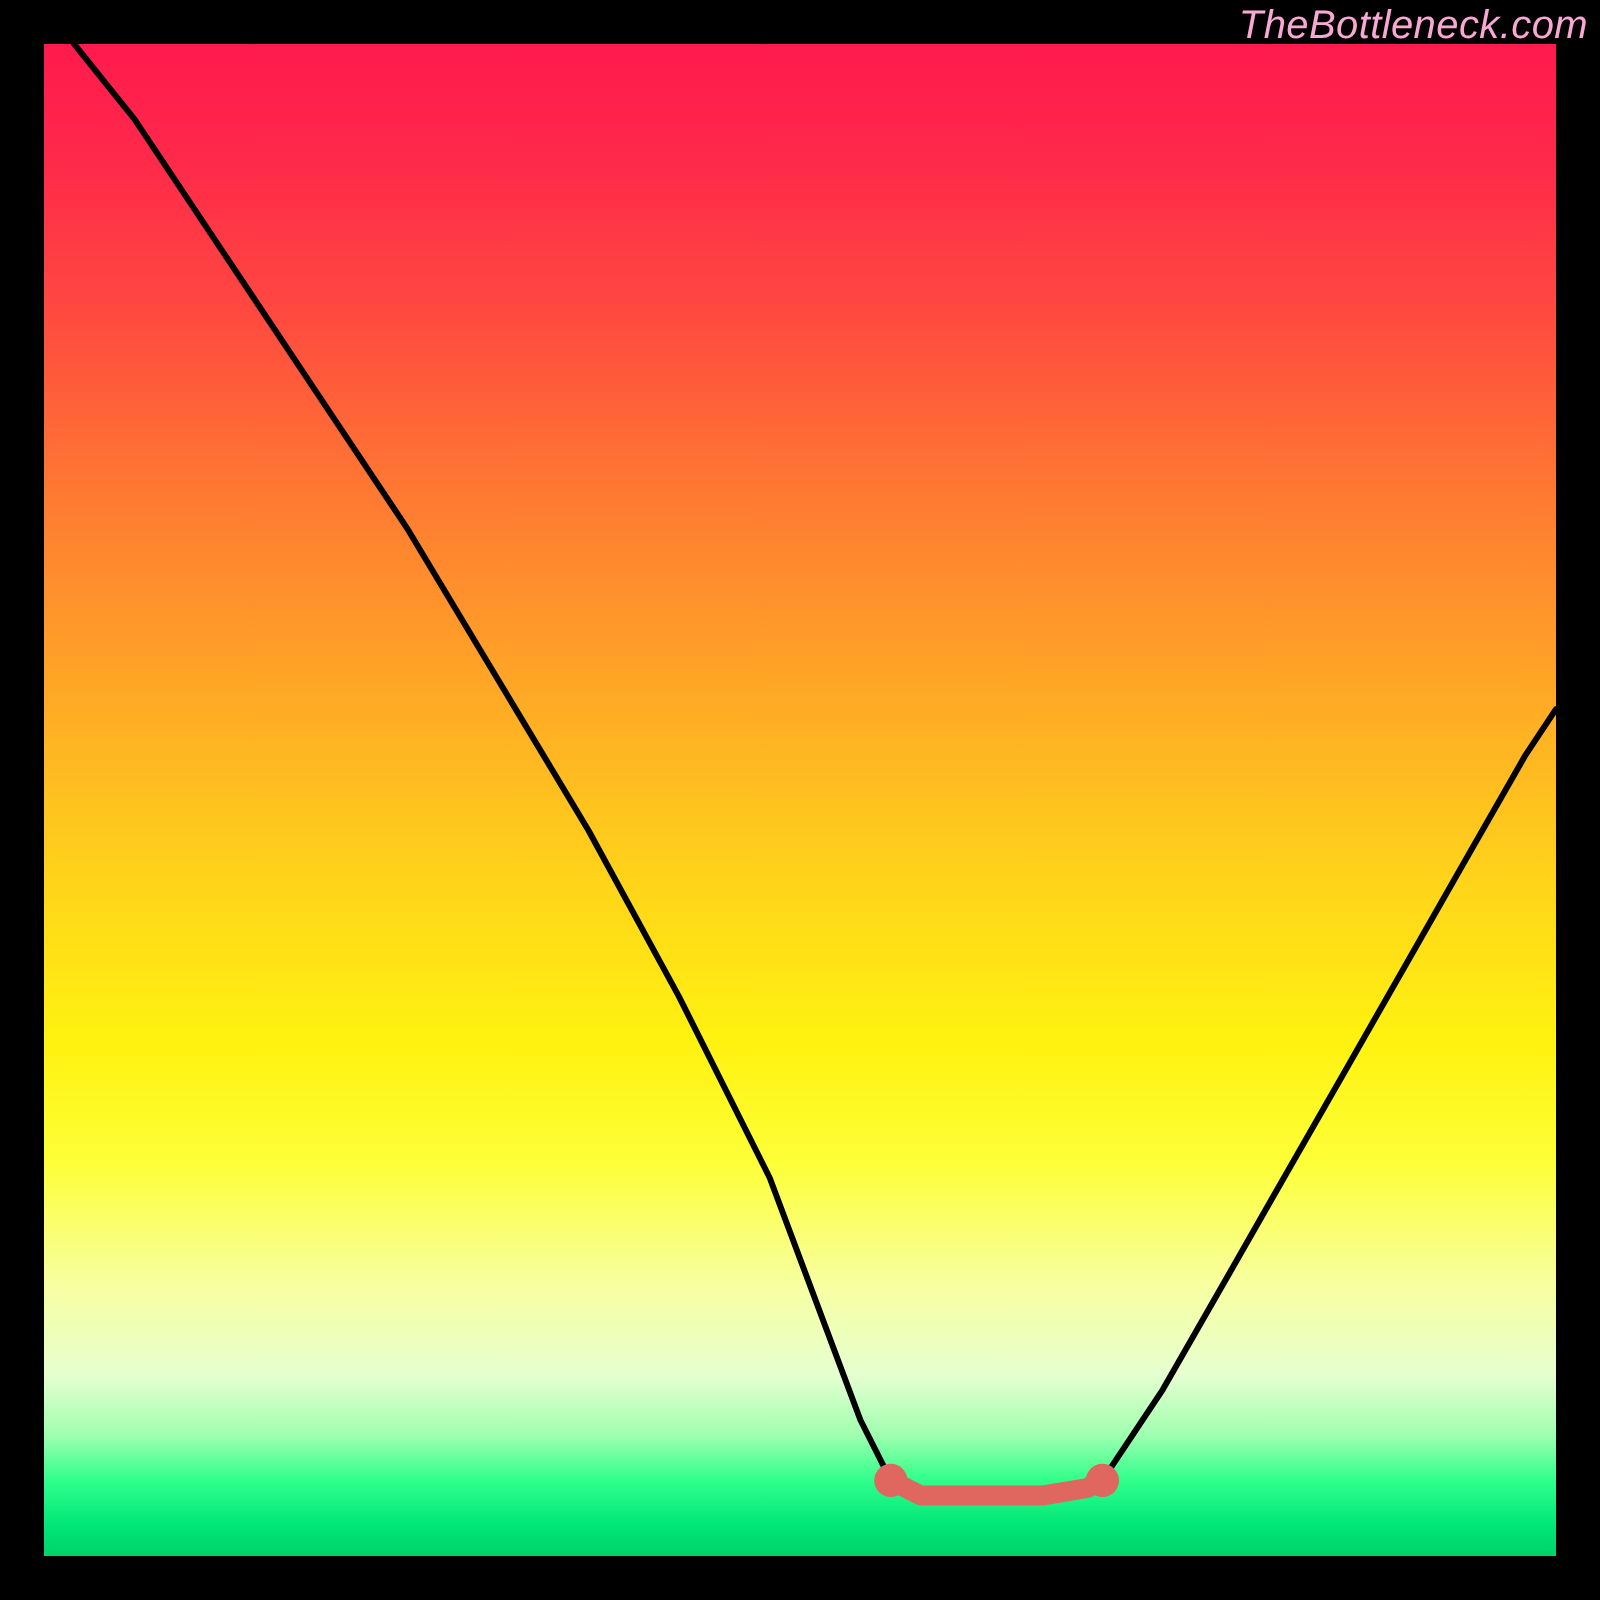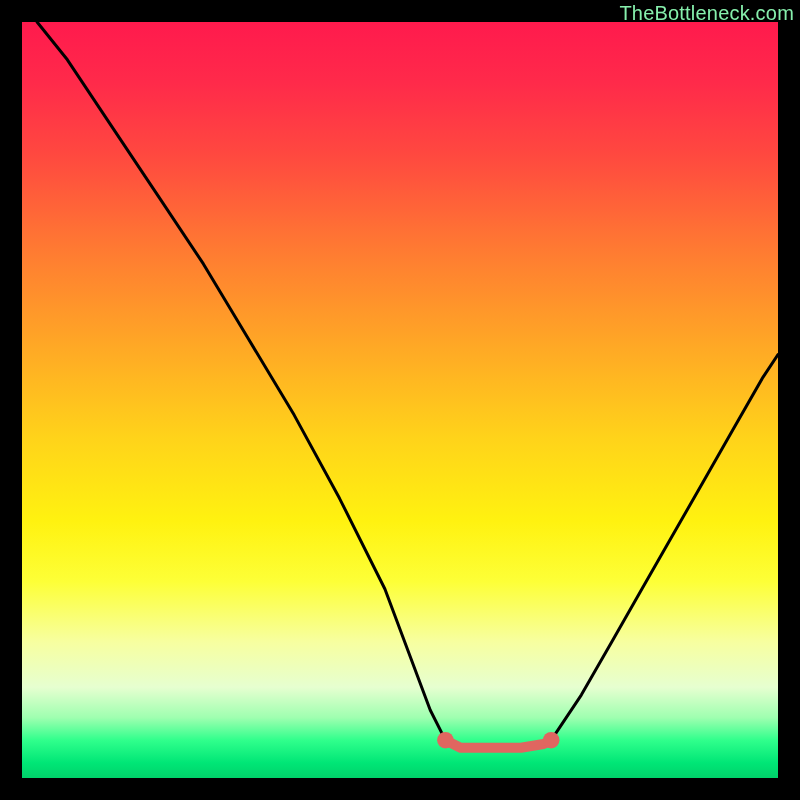--- a/index.html
+++ b/index.html
@@ -48,26 +48,27 @@
     position: absolute;
     left: 0; top: 0;
     width: 756px;
     height: 756px;
     display: block;
   }
   .watermark {
     position: absolute;
     top: 2px;
     right: 6px;
-    color: #86efac;
+    color: #f9a8d4;
     font-size: 20px;
     font-weight: 500;
     letter-spacing: 0.2px;
     z-index: 5;
     user-select: none;
+    font-style: italic;
   }
 </style>
 </head>
 <body>
 
 <div class="chart-wrap">
   <div class="watermark">TheBottleneck.com</div>
   <div class="plot-area">
     <div class="gradient"></div>
     <svg class="lines" viewBox="0 0 756 756" preserveAspectRatio="none">

